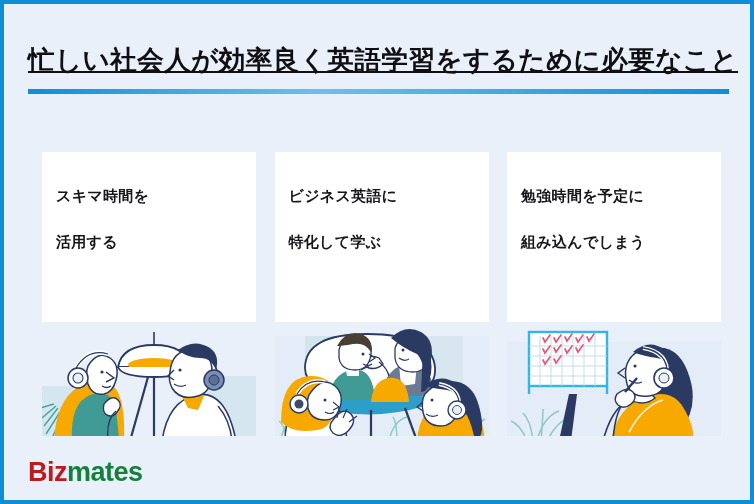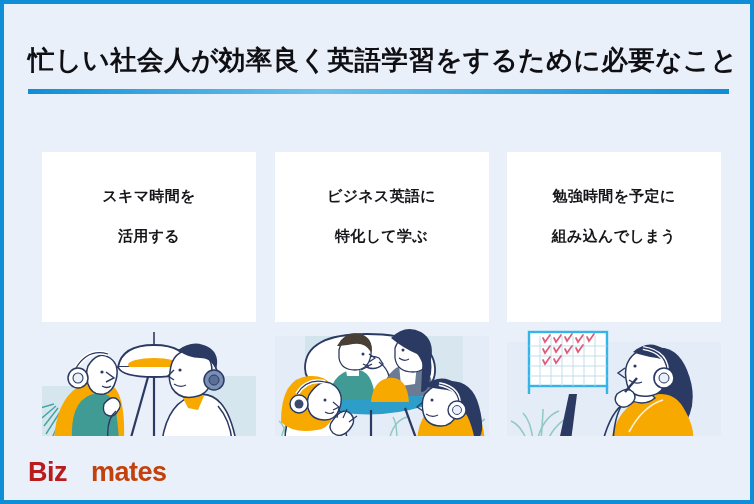--- a/index.html
+++ b/index.html
@@ -23,20 +23,21 @@
     left: 24px; top: 40px;
     width: 702px;
   }
   .slide-title {
     font-size: 26.5px;
     font-weight: 700;
     color: #101014;
     letter-spacing: 0.5px;
     line-height: 1.25;
     white-space: nowrap;
+    text-decoration: underline;
   }
   .title-rule {
     margin-top: 12px;
     height: 5px;
     width: 701px;
     background: linear-gradient(90deg,#0e8ed6 0%,#3aa6e0 18%,#6dc0ea 42%,#3aa6e0 72%,#0e8ed6 100%);
   }
 
   
   .cards {
@@ -49,50 +50,50 @@
   .card {
     width: 214px; height: 289px;
     background: #ffffff;
     display: flex;
     flex-direction: column;
     overflow: hidden;
   }
   .card-text {
     flex: 0 0 170px;
     padding: 36px 14px 0 14px;
-    text-align: center;
+    text-align: left;
   }
   .card-line {
     font-size: 15px;
     font-weight: 700;
     color: #16161a;
     line-height: 1.05;
     letter-spacing: 0.3px;
   }
-  .card-line + .card-line { margin-top: 24px; }
+  .card-line + .card-line { margin-top: 30px; }
 
   .card-illo {
     flex: 1 1 auto;
     position: relative;
     background: #eaf0f9;
     overflow: hidden;
   }
   .card-illo svg { display: block; width: 100%; height: 100%; }
 
   
   .logo {
     position: absolute;
     left: 24px; bottom: 14px;
     font-size: 27px;
     font-weight: 700;
     letter-spacing: -0.5px;
     line-height: 1;
   }
   .logo .biz { color: #b91c1c; }
-  .logo .mates { color: #c2410c; margin-left: 24px; }
+  .logo .mates { color: #15803d; }
 </style>
 </head>
 <body>
 
 <div class="slide">
 
   <div class="title-block">
     <div class="slide-title">忙しい社会人が効率良く英語学習をするために必要なこと</div>
     <div class="title-rule"></div>
   </div>

